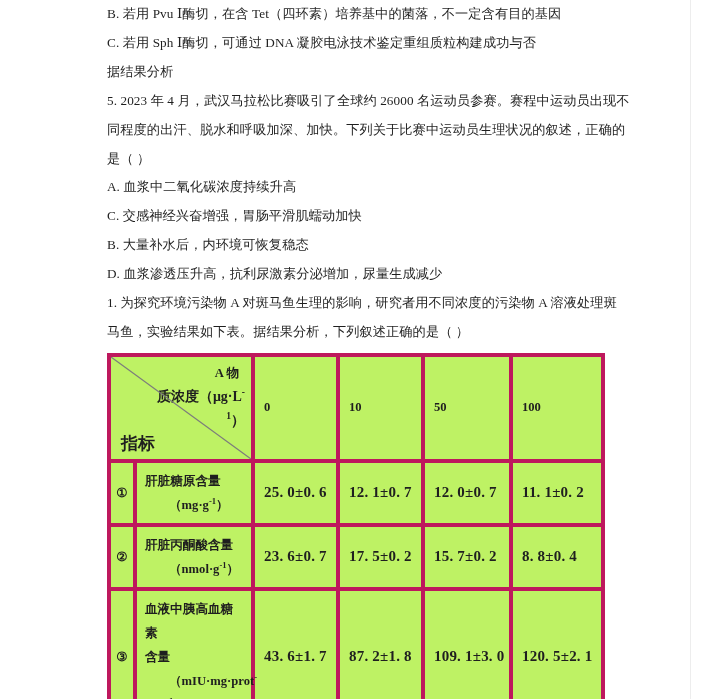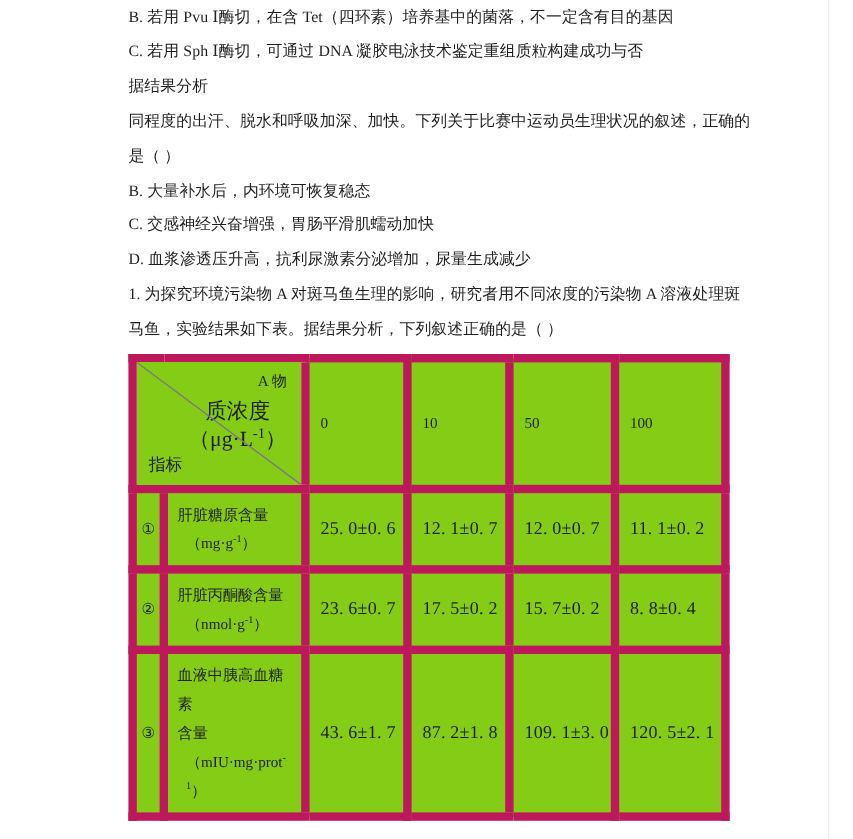--- a/index.html
+++ b/index.html
@@ -53,24 +53,25 @@
   table.datatable {
     border-collapse: collapse;
     table-layout: fixed;
     width: 494px;
     margin-top: 6px;
     margin-left: 0px;
     font-size: 12.6px;
     color: #1f1f1f;
   }
   table.datatable td {
-    border: 7px solid #be185d;
+    border: 4px solid #be185d;
     padding: 0;
     vertical-align: middle;
-    background: #84cc16;
+    background: #bef264;
+    font-weight: bold;
   }
   
   table.datatable td.heavy-right {
     border-right: 1.6px solid #111;
   }
 
   .corner-cell {
     position: relative;
     height: 78px;
     padding: 4px 6px 4px 8px !important;
@@ -83,49 +84,50 @@
     height: 100%;
     pointer-events: none;
   }
   .corner-line-1 {
     text-align: right;
     padding-right: 6px;
     line-height: 24px;
     font-size: 12.6px;
   }
   .corner-line-2 {
-    text-align: center;
+    text-align: right;
     line-height: 24px;
-    font-size: 18px;
+    font-size: 14px;
     padding-left: 2px;
     margin-left: 27px;
   }
   .corner-line-3 {
     text-align: left;
     line-height: 22px;
-    font-size: 14px;
+    font-size: 17px;
     padding-left: 2px;
   }
   .colhead {
     padding-left: 9px !important;
     font-size: 12.6px;
   }
   .idx-cell {
     width: 26px;
     text-align: center;
     font-size: 12.6px;
   }
   .name-cell {
     padding: 6px 6px 6px 8px !important;
     line-height: 24px;
     font-size: 12.6px;
   }
   .name-cell .unit {
     padding-left: 7px;
     display: block;
+    margin-left: 17px;
   }
   .val-cell {
     padding-left: 9px !important;
     font-size: 15px;
     letter-spacing: 0.2px;
     white-space: nowrap;
   }
   sup {
     font-size: 0.68em;
     vertical-align: super;
@@ -149,31 +151,36 @@
         <span class="opt-label">C.</span>
         <span>若用 Sph Ⅰ酶切，可通过 DNA 凝胶电泳技术鉴定重组质粒构建成功与否</span>
       </div>
       <div class="line">
         <span>据结果分析</span>
       </div>
     </div>
 
     <div>
       <div>
+        <div class="line">5. 2023 年 4 月，武汉马拉松比赛吸引了全球约 26000 名运动员参赛。赛程中运动员出现不</div>
         <div class="line">同程度的出汗、脱水和呼吸加深、加快。下列关于比赛中运动员生理状况的叙述，正确的</div>
         <div class="line">是（      ）</div>
       </div>
       <div>
         <div class="line">
+          <span class="opt-label">A.</span>
+          <span>血浆中二氧化碳浓度持续升高</span>
+        </div>
+        <div class="line">
+          <span class="opt-label">C.</span>
+          <span>交感神经兴奋增强，胃肠平滑肌蠕动加快</span>
+        </div>
+        <div class="line">
           <span class="opt-label">B.</span>
           <span>大量补水后，内环境可恢复稳态</span>
-        </div>
-        <div class="line">
-          <span class="opt-label">C.</span>
-          <span>交感神经兴奋增强，胃肠平滑肌蠕动加快</span>
         </div>
         <div class="line">
           <span class="opt-label">D.</span>
           <span>血浆渗透压升高，抗利尿激素分泌增加，尿量生成减少</span>
         </div>
       </div>
     </div>
 
     <div>
       <div>

